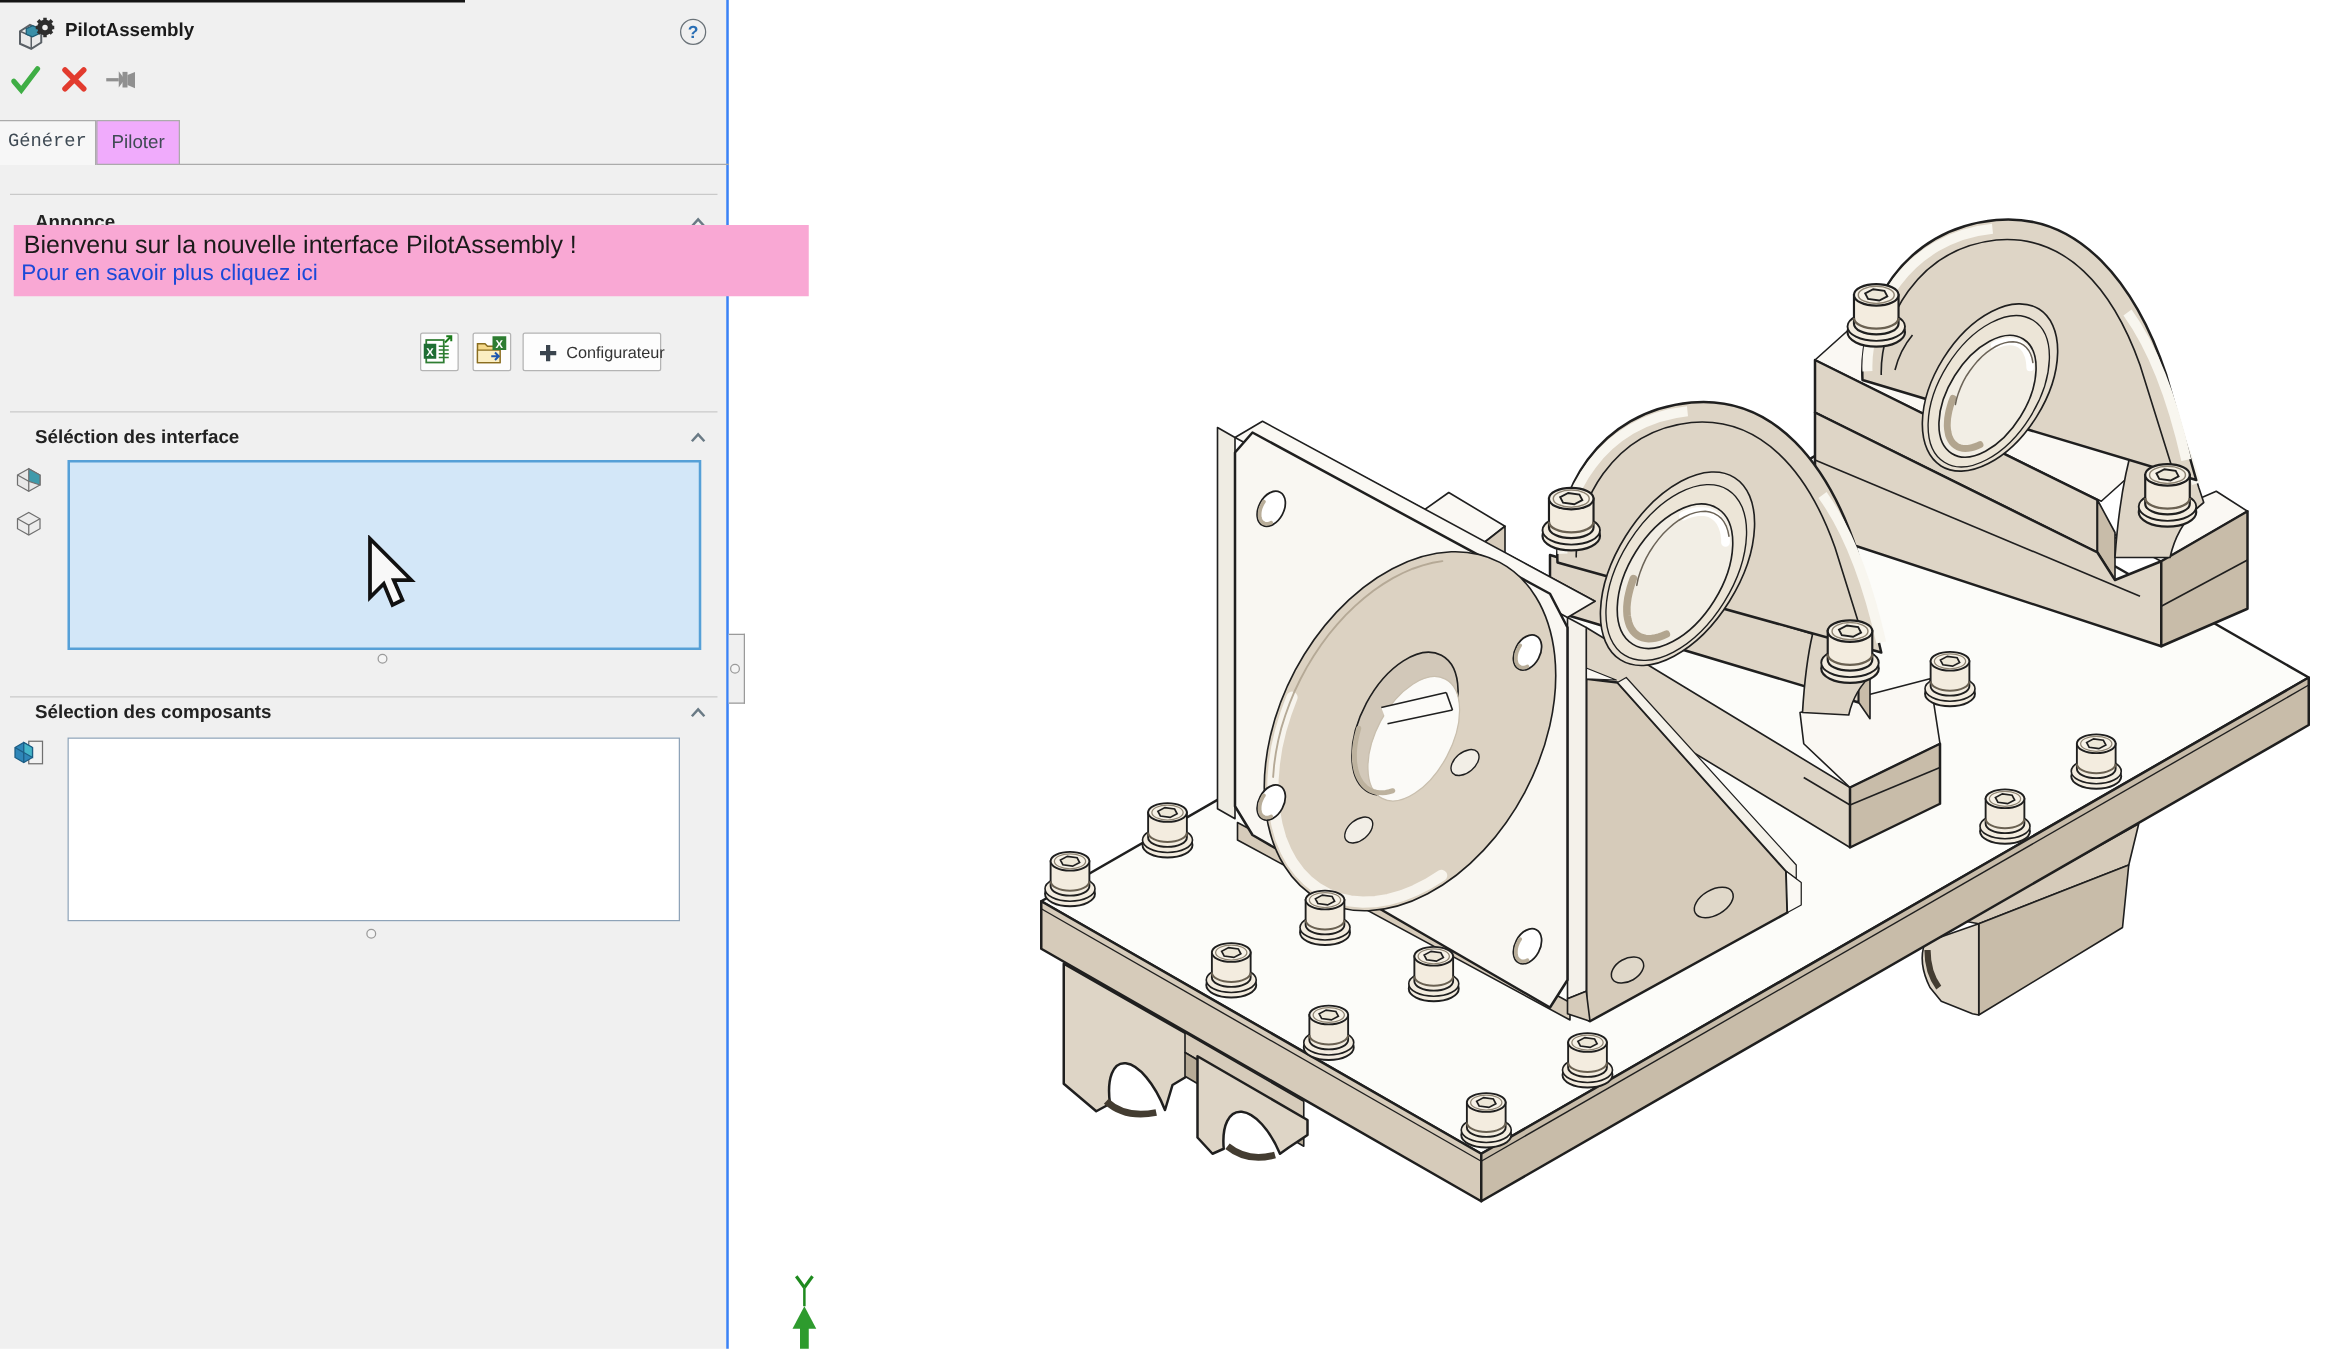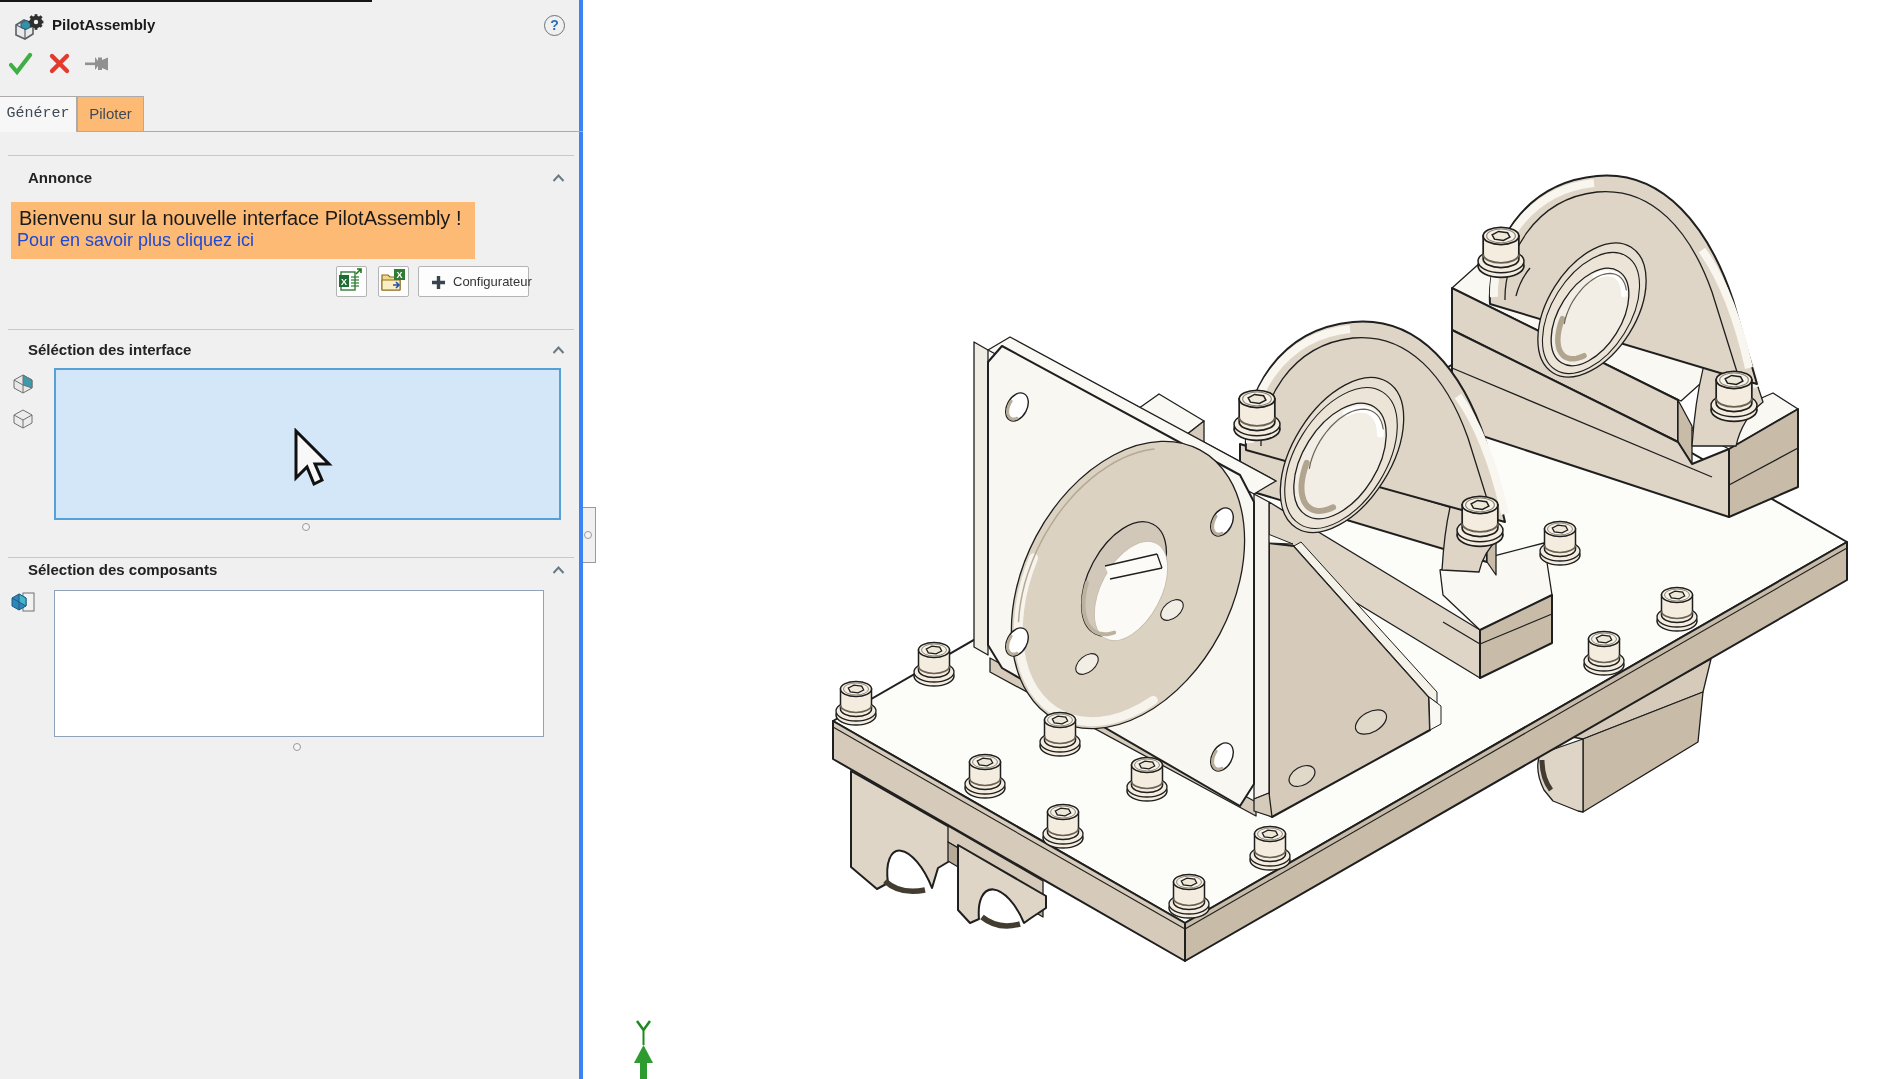--- a/index.html
+++ b/index.html
@@ -1,35 +1,35 @@
 <!DOCTYPE html>
 <html><head>
 <meta charset="utf-8">
 <style>
 * { margin:0; padding:0; box-sizing:border-box; }
 html,body { width:1881px; height:1079px; overflow:hidden; background:#fff;
   font-family:"Liberation Sans", sans-serif; }
 #panel { position:absolute; left:0; top:0; width:583px; height:1079px;
-  background:#f0f0f0; border-right:4px solid #3b82f6; }
+  background:#f0f0f0; border-right:2px solid #3b82f6; }
 #topline { position:absolute; left:0; top:0; width:372px; height:2px; background:#151515; }
 #hdr-title { position:absolute; left:52px; top:16px; font-size:15px; font-weight:bold; color:#1a1a1a; }
 #helpc { position:absolute; left:544px; top:15px; width:21px; height:21px; border:1.5px solid #6a7278;
   border-radius:50%; color:#2a6fb5; font-weight:bold; font-size:14px; text-align:center; line-height:19px; }
 .seph { position:absolute; left:8px; width:566px; border-top:1px solid #c9c9c9; }
 .sect { position:absolute; left:28px; font-size:15px; font-weight:bold; color:#222; }
 .chev { position:absolute; left:552px; width:13px; height:13px; }
 .chev svg { display:block; }
 #tabbar { position:absolute; left:0; top:96px; width:583px; height:36px; }
 #tab1 { position:absolute; left:0; top:0; width:77px; height:36px; background:#f7f7f7;
   border-top:1px solid #ababab; border-right:1px solid #ababab; color:#3f4a54;
   font-size:15px; text-align:center; line-height:34px;font-family:Liberation Mono, monospace; }
-#tab2 { position:absolute; left:77px; top:0; width:67px; height:36px; background:#fdba74;
+#tab2 { position:absolute; left:77px; top:0; width:67px; height:36px; background:#f0abfc;
   border:1px solid #ababab; color:#3f4a54; font-size:15px; text-align:center; line-height:34px; }
 #tabline { position:absolute; left:144px; top:131px; width:439px; border-top:1px solid #ababab; }
-#ybox { position:absolute; left:11px; top:202px; width:464px; height:57px; background:#fdba74; }
+#ybox { position:absolute; left:11px; top:180px; width:636px; height:57px; background:#f9a8d4; }
 #ybox .t1 { position:absolute; left:8px; top:5px; font-size:20px; color:#1a1a1a; }
 #ybox .t2 { position:absolute; left:6px; top:28px; font-size:18px; color:#1b49d8; }
 .ibtn { position:absolute; top:266px; width:31px; height:31px; background:#fdfdfd;
   border:1px solid #b4b4b4; border-radius:2px; }
 #cfgbtn { position:absolute; left:418px; top:266px; width:111px; height:31px; background:#fdfdfd;
   border:1px solid #b4b4b4; border-radius:2px; color:#333; font-size:13px; }
 #bluebox { position:absolute; left:54px; top:368px; width:507px; height:152px;
   background:#d3e7f8; border:2px solid #56a0d7; }
 #fnbox { position:absolute; left:54px; top:590px; width:490px; height:147px;
   background:#fff; border:1px solid #8ea3b8; }

